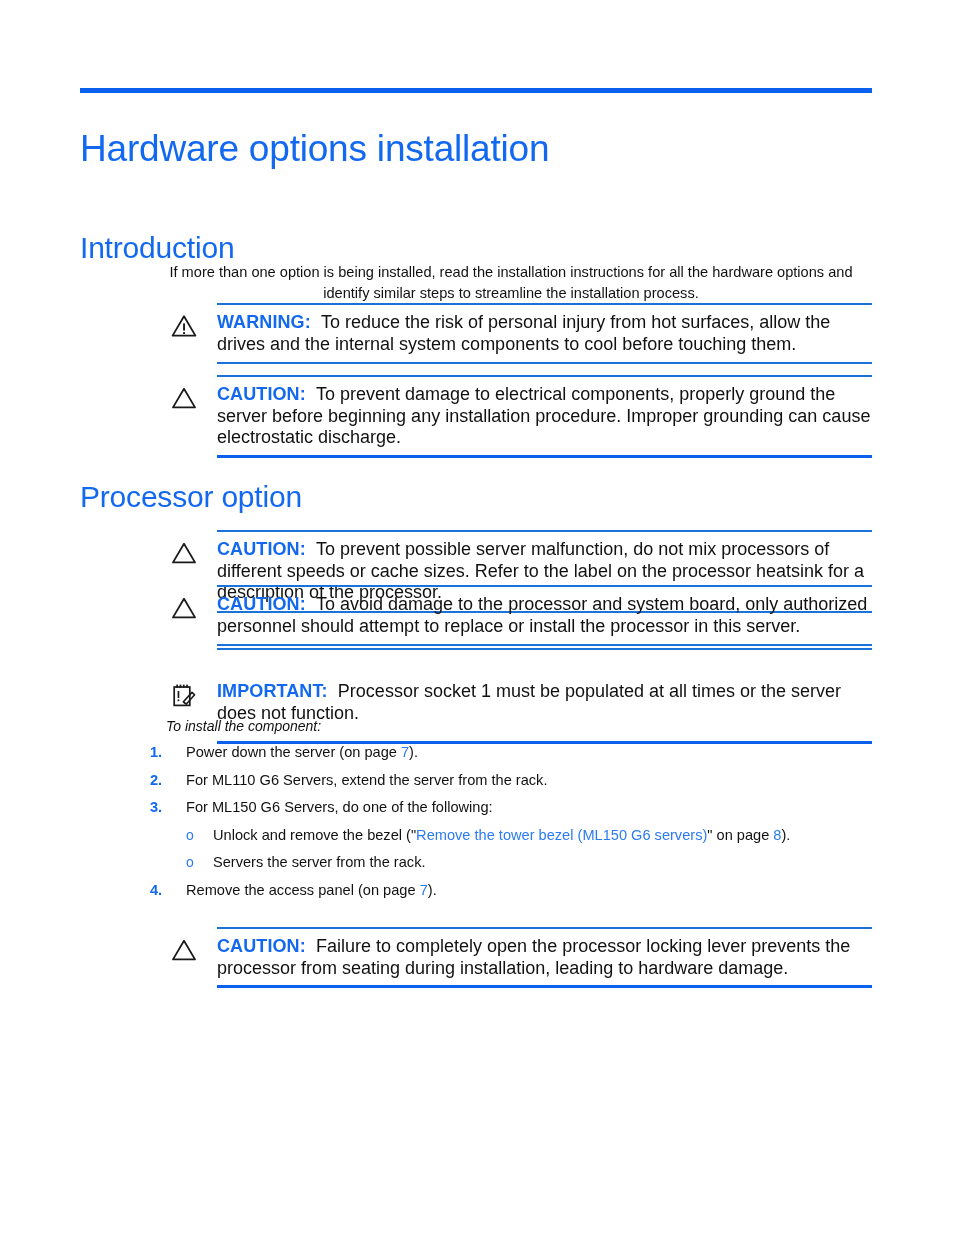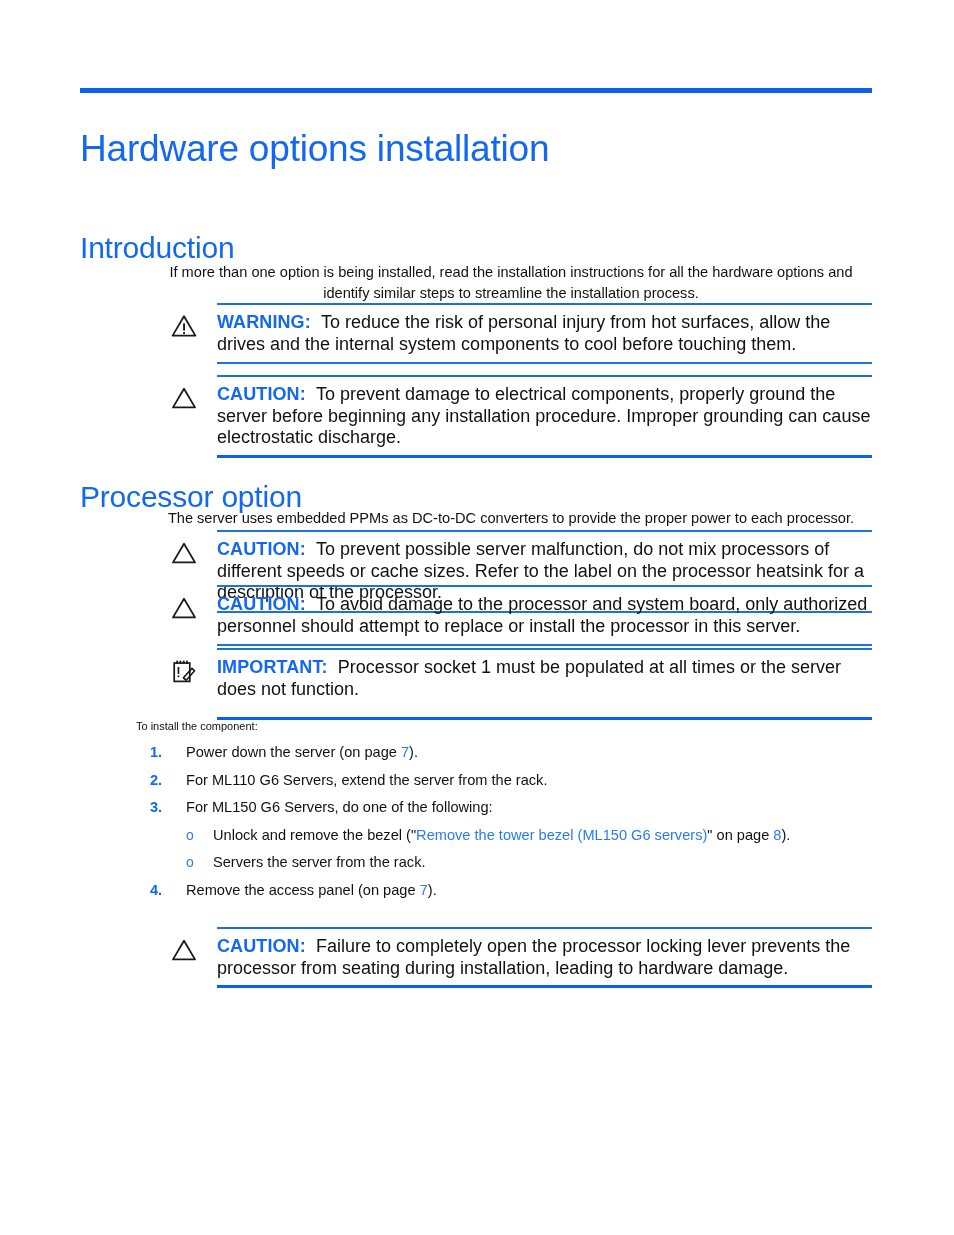--- a/index.html
+++ b/index.html
@@ -111,25 +111,26 @@
   .notice-label {
     color: #1269f0;
     font-weight: bold;
     letter-spacing: 0.1px;
   }
   .notice-label::after { content: "\00a0\00a0"; }
 
   
   .lead-line {
     position: absolute;
-    left: 136px;
+    left: 166px;
     top: 716px;
-    font-size: 11px;
+    font-size: 14px;
     line-height: 21px;
     color: #111111;
+    font-style: italic;
   }
   .olist {
     position: absolute;
     left: 150px;
     top: 742px;
     width: 722px;
   }
   .li {
     position: relative;
     display: flex;
@@ -219,21 +220,20 @@
       </div>
       <div class="notice-body">
         <span class="notice-label">CAUTION:</span><span>To prevent damage to electrical components, properly ground the server before beginning any installation procedure. Improper grounding can cause electrostatic discharge.</span>
       </div>
     </div>
     <div class="rule-bottom"></div>
   </div>
 
   <h2 class="h2" id="processor-heading">Processor option</h2>
 
-  <div class="body-block" style="top:508px;">The server uses embedded PPMs as DC-to-DC converters to provide the proper power to each processor.</div>
 
   <div class="notice" style="top:530px;">
     <div class="rule-top"></div>
     <div class="notice-inner">
       <div class="notice-icon">
         <svg class="icon-svg" width="26" height="24" viewBox="0 0 26 24" aria-hidden="true">
           <path d="M13 2.8 L24.0 21.4 L2.0 21.4 Z" fill="none" stroke="#1a1a1a" stroke-width="1.8" stroke-linejoin="round"></path>
         </svg>
       </div>
       <div class="notice-body">
@@ -253,21 +253,21 @@
       </div>
       <div class="notice-body">
         <span class="notice-label">CAUTION:</span><span>To avoid damage to the processor and system board, only authorized personnel should attempt to replace or install the processor in this server.</span>
       </div>
     </div>
     <div class="rule-bottom"></div>
   </div>
 
   <div class="notice section-end" style="top:648px;">
     <div class="rule-top"></div>
-    <div class="notice-inner" style="padding-bottom:20px;">
+    <div class="notice-inner" style="padding-bottom:20px;margin-top:24px;">
       <div class="notice-icon">
         <svg class="icon-svg" width="26" height="25" viewBox="0 0 26 25" aria-hidden="true">
           <rect x="3.2" y="4.0" width="15.6" height="18.4" fill="none" stroke="#1a1a1a" stroke-width="1.7"></rect>
           <rect x="5.3" y="1.6" width="1.7" height="3.4" fill="#1a1a1a"></rect>
           <rect x="8.6" y="1.6" width="1.7" height="3.4" fill="#1a1a1a"></rect>
           <rect x="11.9" y="1.6" width="1.7" height="3.4" fill="#1a1a1a"></rect>
           <rect x="15.2" y="1.6" width="1.7" height="3.4" fill="#1a1a1a"></rect>
           <rect x="6.6" y="8.0" width="1.7" height="7.0" fill="#1a1a1a"></rect>
           <rect x="6.6" y="16.4" width="1.7" height="1.8" fill="#1a1a1a"></rect>
           <path d="M12.4 18.8 L21.0 9.4 L23.6 11.8 L15.2 21.2 Z" fill="none" stroke="#1a1a1a" stroke-width="1.6" stroke-linejoin="round"></path>

